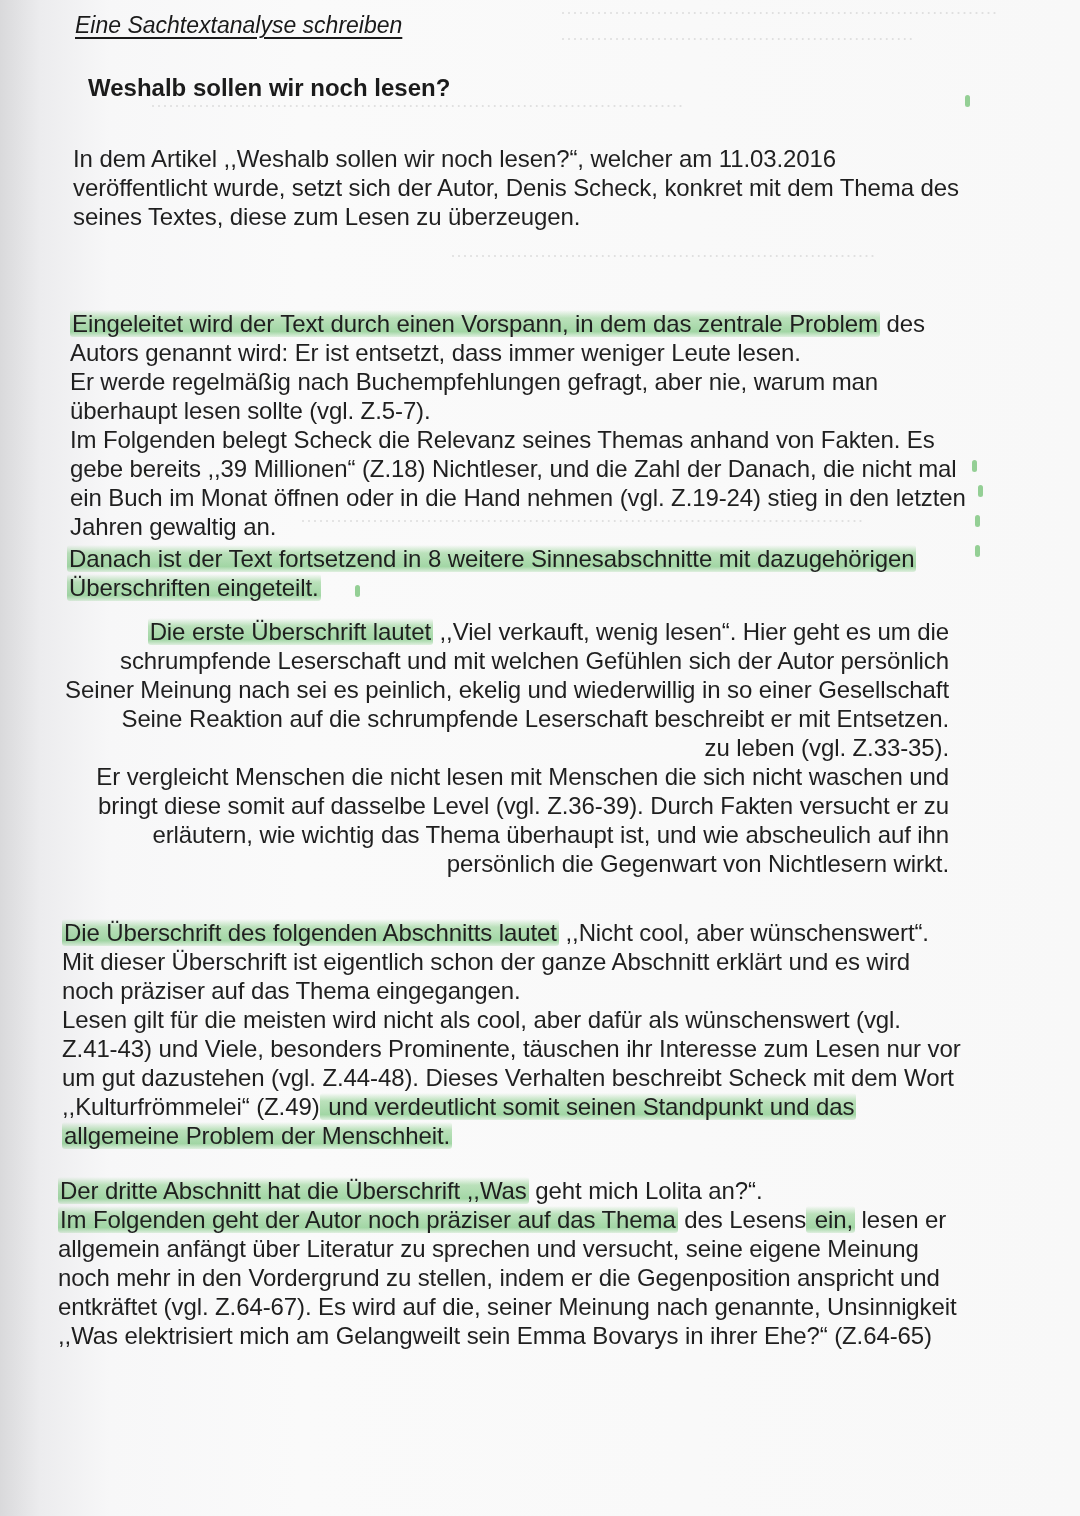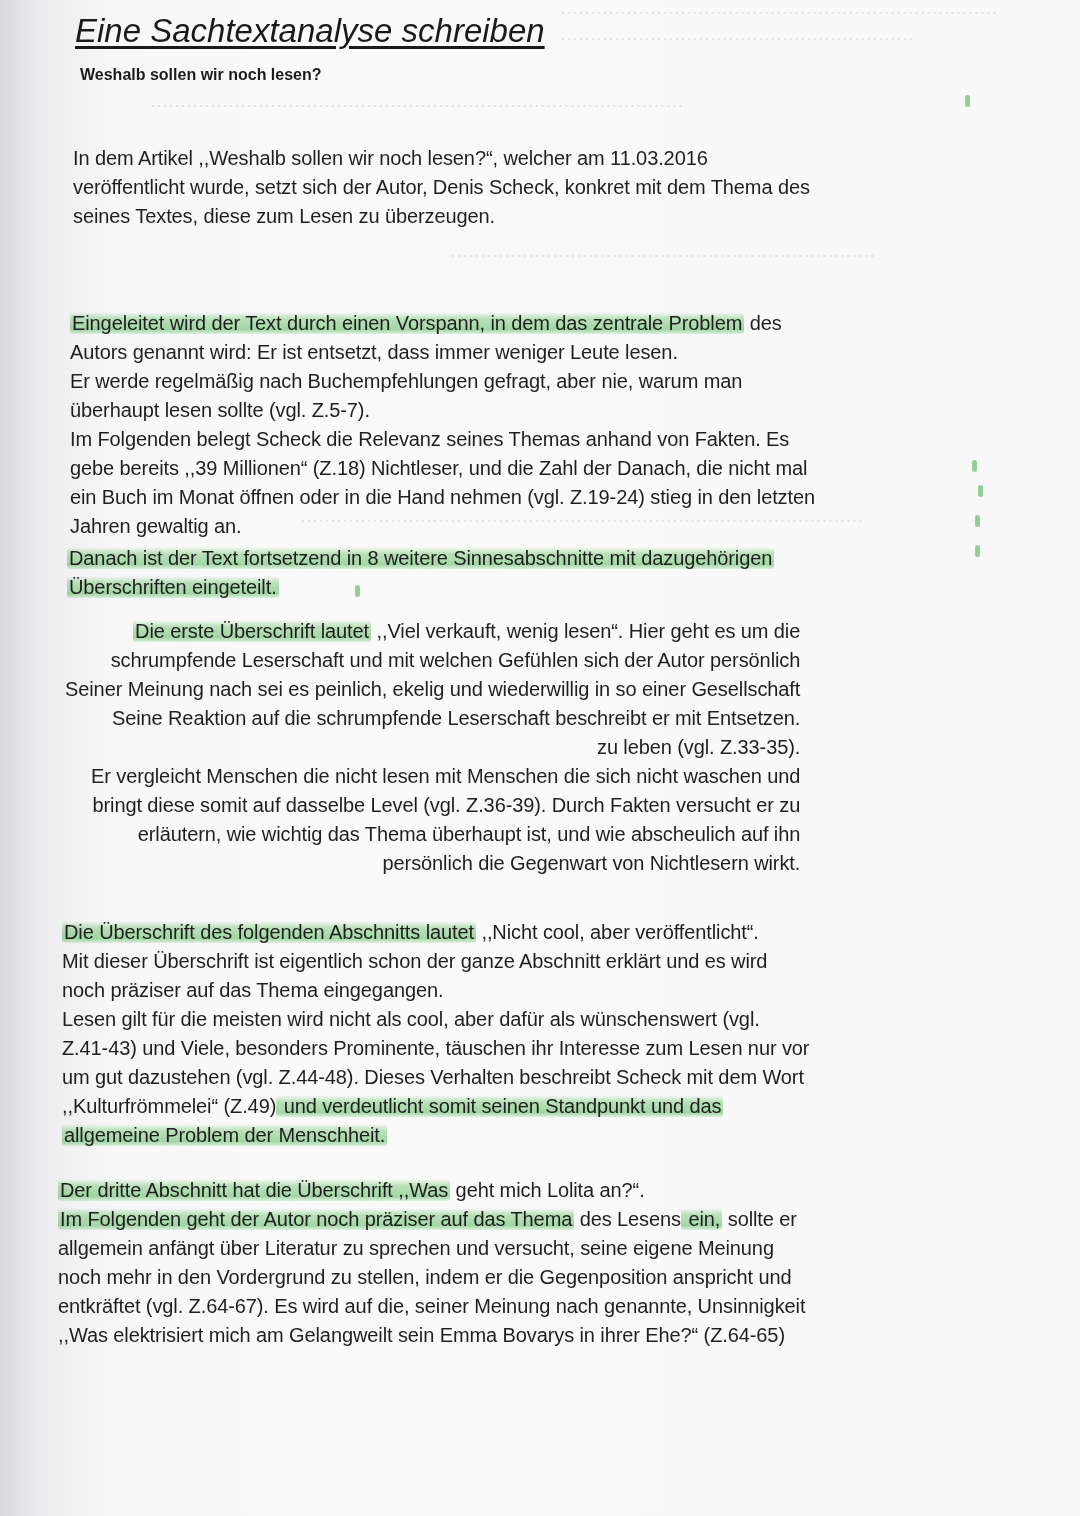--- a/index.html
+++ b/index.html
@@ -3,25 +3,25 @@
 <meta charset="utf-8">
 <style>
   html, body { margin:0; padding:0; }
   body {
     width:1080px; height:1516px; overflow:hidden; position:relative;
     background: linear-gradient(90deg, #d9d9db 0px, #ececee 40px, #f7f7f8 110px, #fafafa 300px, #f8f8f8 1080px);
     font-family: "Liberation Sans", sans-serif; color:#1f1f1f;
   }
   .bleed { position:absolute; color:#c9c9c9; font-size:18px; white-space:nowrap; opacity:0.5; filter:blur(0.6px); }
   .page-title {
-    position:absolute; left:75px; top:12px; font-size:33px; font-style:italic;
+    position:absolute; left:75px; top:12px; font-size:23px; font-style:italic;
     text-decoration:underline; text-underline-offset:4px; color:#1a1a1a; margin:0; font-weight:normal;
   }
-  .subtitle { position:absolute; left:76px; top:62px; font-size:16px; font-weight:bold; color:#1b1b1b; margin:4px; }
-  .para { position:absolute; font-size:20px; line-height:29px; margin:0; color:#1f1f1f; letter-spacing:-0.1px; }
+  .subtitle { position:absolute; left:76px; top:62px; font-size:24px; font-weight:bold; color:#1b1b1b; margin:12px; }
+  .para { position:absolute; font-size:24px; line-height:29px; margin:0; color:#1f1f1f; letter-spacing:-0.1px; }
   .para .ln { display:block; white-space:nowrap; }
   .hl {
     background: linear-gradient(180deg, rgba(120,200,120,0) 0%, rgba(110,195,110,0.45) 30%, rgba(90,185,95,0.55) 80%, rgba(120,200,120,0.2) 100%);
     border-radius:3px; padding:0 2px;
   }
   .mark { position:absolute; width:5px; height:12px; background:#7ac47c; border-radius:3px; opacity:0.8; }
 </style>
 </head>
 <body>
 
@@ -62,33 +62,33 @@
   <span class="ln">Seiner Meinung nach sei es peinlich, ekelig und wiederwillig in so einer Gesellschaft</span>
   <span class="ln">Seine Reaktion auf die schrumpfende Leserschaft beschreibt er mit Entsetzen.</span>
   <span class="ln">zu leben (vgl. Z.33-35).</span>
   <span class="ln">Er vergleicht Menschen die nicht lesen mit Menschen die sich nicht waschen und</span>
   <span class="ln">bringt diese somit auf dasselbe Level (vgl. Z.36-39). Durch Fakten versucht er zu</span>
   <span class="ln">erläutern, wie wichtig das Thema überhaupt ist, und wie abscheulich auf ihn</span>
   <span class="ln">persönlich die Gegenwart von Nichtlesern wirkt.</span>
 </div>
 
 <div class="para" style="left:62px;top:918px;">
-  <span class="ln"><span class="hl">Die Überschrift des folgenden Abschnitts lautet</span><span> ,,Nicht cool, aber veröffentlicht“.</span></span>
+  <span class="ln"><span class="hl">Die Überschrift des folgenden Abschnitts lautet</span><span> ,,Nicht cool, aber wünschenswert“.</span></span>
   <span class="ln">Mit dieser Überschrift ist eigentlich schon der ganze Abschnitt erklärt und es wird</span>
   <span class="ln">noch präziser auf das Thema eingegangen.</span>
   <span class="ln">Lesen gilt für die meisten wird nicht als cool, aber dafür als wünschenswert (vgl.</span>
   <span class="ln">Z.41-43) und Viele, besonders Prominente, täuschen ihr Interesse zum Lesen nur vor</span>
   <span class="ln">um gut dazustehen (vgl. Z.44-48). Dieses Verhalten beschreibt Scheck mit dem Wort</span>
   <span class="ln"><span>,,Kulturfrömmelei“ (Z.49)</span><span class="hl"> und verdeutlicht somit seinen Standpunkt und das</span></span>
   <span class="ln"><span class="hl">allgemeine Problem der Menschheit.</span></span>
 </div>
 
 <div class="para" style="left:58px;top:1176px;">
   <span class="ln"><span class="hl">Der dritte Abschnitt hat die Überschrift ,,Was</span><span> geht mich Lolita an?“.</span></span>
-  <span class="ln"><span class="hl">Im Folgenden geht der Autor noch präziser auf das Thema</span><span> des Lesens</span><span class="hl"> ein,</span><span> sollte er</span></span>
+  <span class="ln"><span class="hl">Im Folgenden geht der Autor noch präziser auf das Thema</span><span> des Lesens</span><span class="hl"> ein,</span><span> lesen er</span></span>
   <span class="ln">allgemein anfängt über Literatur zu sprechen und versucht, seine eigene Meinung</span>
   <span class="ln">noch mehr in den Vordergrund zu stellen, indem er die Gegenposition anspricht und</span>
   <span class="ln">entkräftet (vgl. Z.64-67). Es wird auf die, seiner Meinung nach genannte, Unsinnigkeit</span>
   <span class="ln">,,Was elektrisiert mich am Gelangweilt sein Emma Bovarys in ihrer Ehe?“ (Z.64-65)</span>
 </div>
 
 <div class="mark" style="left:965px;top:95px;"></div>
 <div class="mark" style="left:972px;top:460px;"></div>
 <div class="mark" style="left:978px;top:485px;"></div>
 <div class="mark" style="left:975px;top:515px;"></div>

